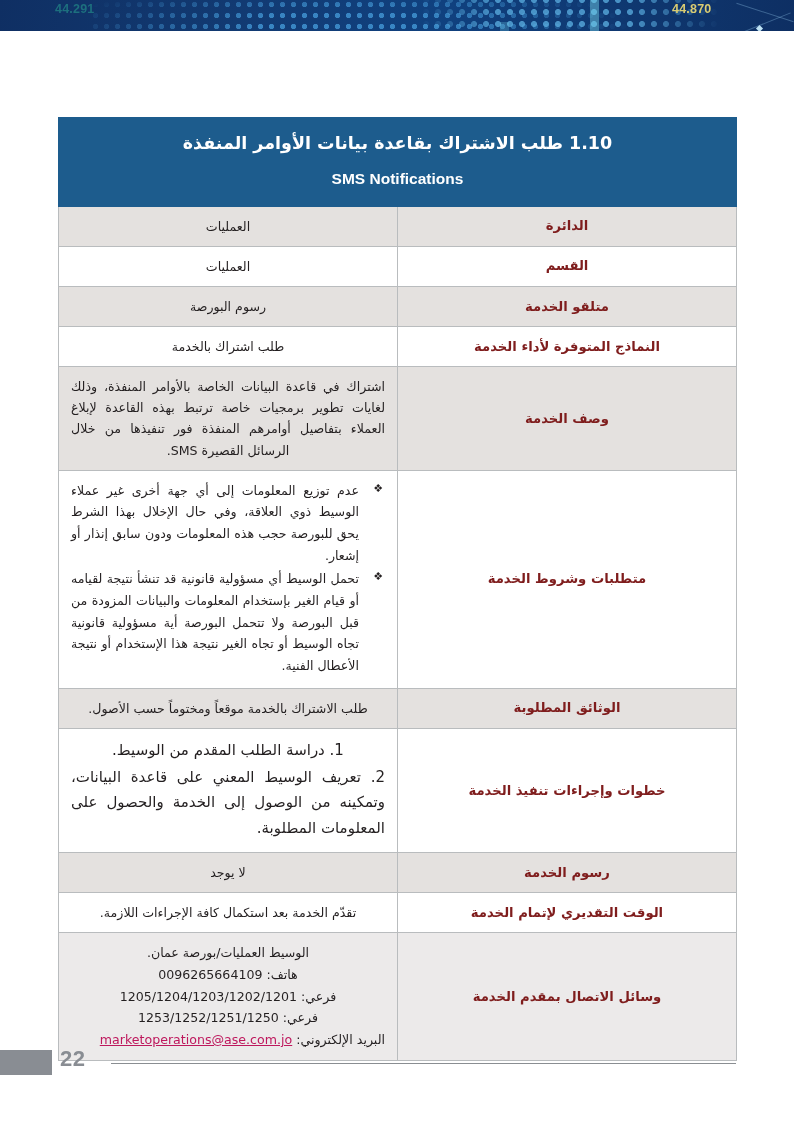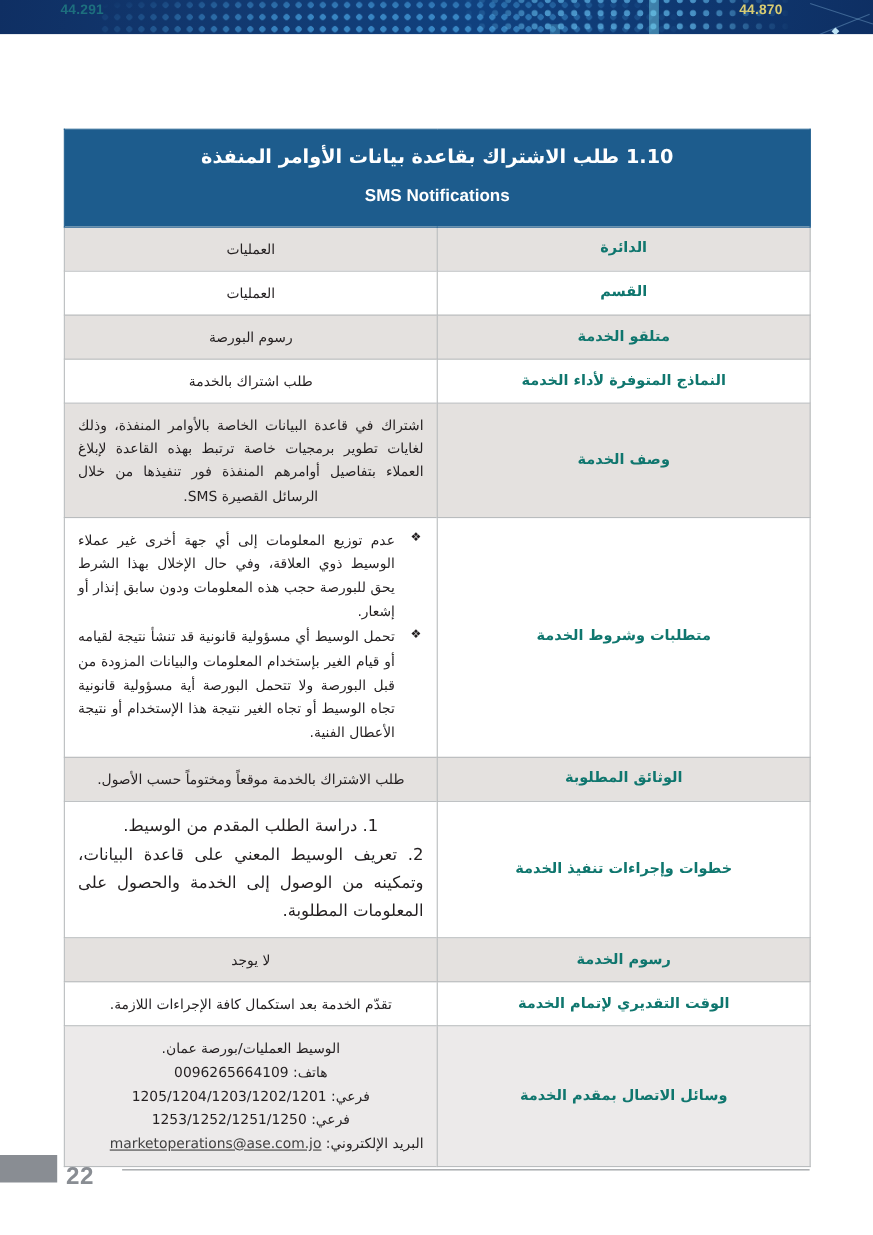--- a/index.html
+++ b/index.html
@@ -127,21 +127,21 @@
     line-height: 1.35;
     direction: ltr;
     font-family: "Liberation Sans", sans-serif;
     margin-top: 13px;
   }
   .lbl {
     width: 252px;
     text-align: center;
     font-size: 13.2px;
     font-weight: bold;
-    color: #0f766e;
+    color: #7f1d1d;
     line-height: 1.5;
   }
   .val {
     text-align: center;
     font-size: 12.6px;
     color: #231f20;
     line-height: 1.68;
   }
   .val.just {
     text-align: justify;
@@ -184,21 +184,21 @@
   }
   .steps li:first-child { text-align: center; }
 
   .contact-lines {
     line-height: 1.72;
     font-size: 12.6px;
     text-align: center;
   }
   .contact-lines div { white-space: nowrap; }
   .email-link {
-    color: #404040;
+    color: #be185d;
     direction: ltr;
     unicode-bidi: embed;
     margin-left: 32px;
   }
 
   
   .footer {
     position: absolute;
     left: 0;
     top: 1046px;
@@ -209,21 +209,21 @@
     position: absolute;
     left: 0;
     top: 4px;
     width: 52px;
     height: 25px;
     background: #898d93;
   }
   .footer-pageno {
     position: absolute;
     left: 60px;
-    top: 10px;
+    top: 0;
     font-size: 22px;
     font-weight: bold;
     color: #898d93;
     font-family: "Liberation Sans", sans-serif;
     letter-spacing: .5px;
   }
   .footer-rule {
     position: absolute;
     left: 111px;
     top: 17px;

